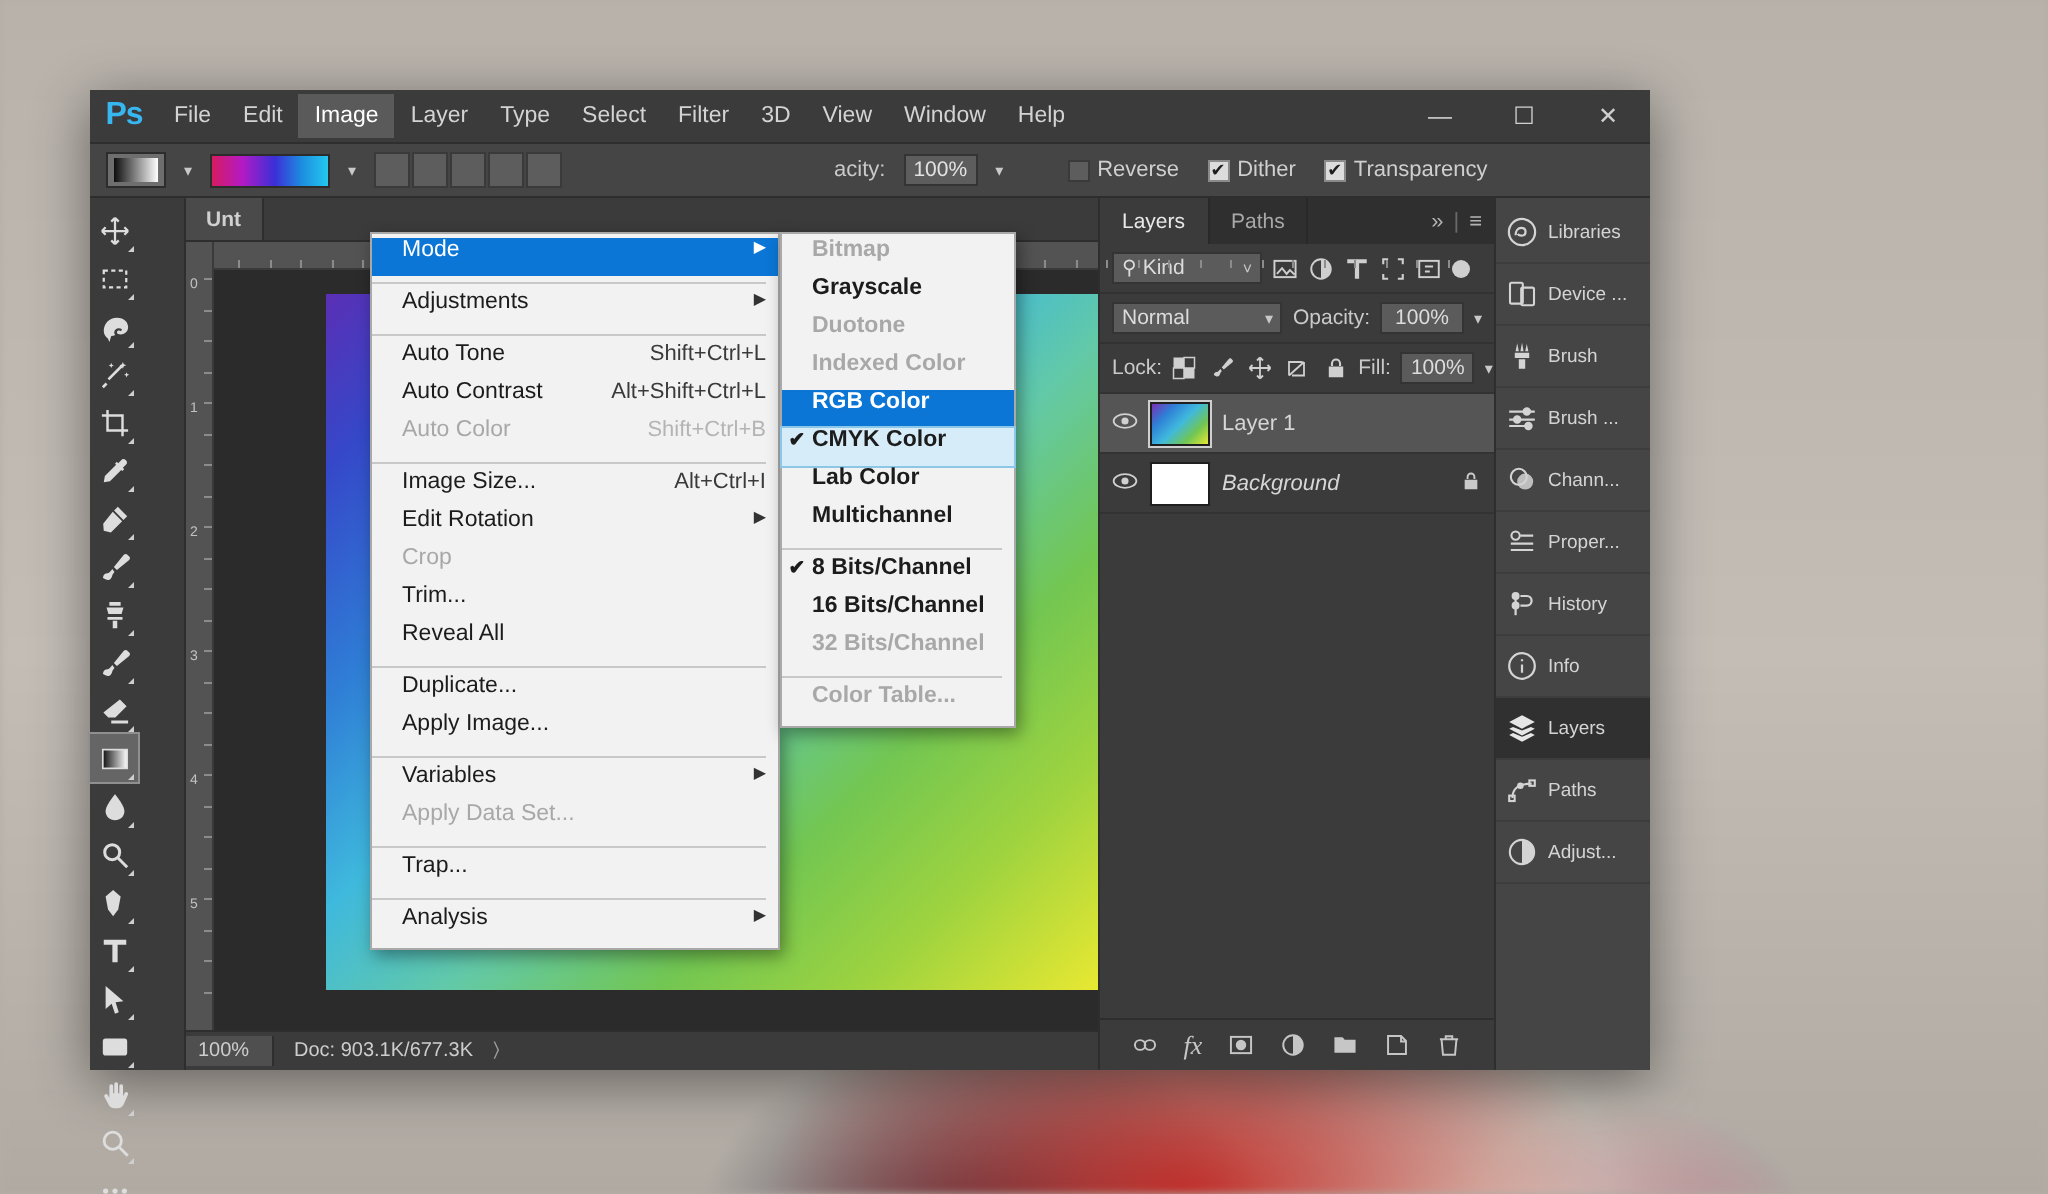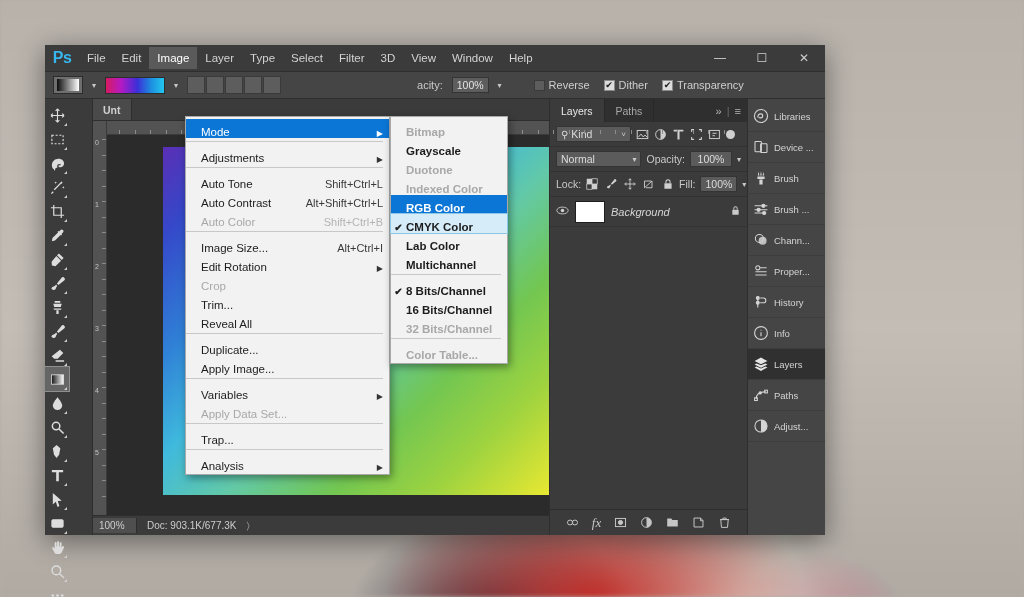--- a/index.html
+++ b/index.html
@@ -248,21 +248,21 @@
     border: 1px solid #a9a9a9; box-shadow: 2px 3px 8px rgba(0,0,0,0.4);
     z-index: 40; padding: 2px 0;
   }
   #mode-submenu {
     position: absolute; left: 345px; top: 71px; width: 118px;
     background: #f2f2f2; color: #1c1c1c; font-size: 11.5px;
     border: 1px solid #a9a9a9; box-shadow: 2px 3px 8px rgba(0,0,0,0.4);
     z-index: 41; padding: 2px 0; font-weight: bold;
   }
   .mrow {
-    display: flex; align-items: flex-end; height: 19px;
+    display: flex; align-items: flex-start; height: 19px;
     padding: 0 6px 0 0; position: relative; white-space: nowrap;
   }
   .mcheck { width: 15px; text-align: center; font-size: 10px; flex-shrink: 0; }
   .mlabel { flex: 1; }
   .mshort { color: #3a3a3a; font-size: 11px; padding-left: 16px; }
   .marrow { font-size: 8px; color: #333; padding-left: 8px; }
   .mrow.disabled { color: #a8a8a8; }
   .mrow.disabled .mshort { color: #b4b4b4; }
   .mrow.hl { background: #0b76d6; color: #fff; }
   .mrow.hl .marrow { color: #fff; }
@@ -644,20 +644,28 @@
           <svg viewBox="0 0 16 16" fill="#d0d0d0">
               <path d="M4.6 6.6V5a3.4 3.4 0 016.8 0v1.6H10V5a2 2 0 10-4 0v1.6zM3.2 7h9.6v7.2H3.2z"></path>
             </svg>
         </div>
         <span style="margin-left:auto;">Fill:</span>
         <span class="op-field">100%</span>
         <span class="caret">▾</span>
       </div>
 
       <div id="layer-list">
+          <div class="layer-row selected">
+            <div class="eye"><svg viewBox="0 0 16 16" style="width:13px;height:13px;">
+                <ellipse cx="8" cy="8" rx="7" ry="4.2" fill="none" stroke="#d0d0d0" stroke-width="1.1"></ellipse>
+                <circle cx="8" cy="8" r="2.2" fill="#d0d0d0"></circle>
+              </svg></div>
+            <div class="layer-thumb g"></div>
+            <div class="layer-name">Layer 1</div>
+          </div>
           <div class="layer-row">
             <div class="eye"><svg viewBox="0 0 16 16" style="width:13px;height:13px;">
                 <ellipse cx="8" cy="8" rx="7" ry="4.2" fill="none" stroke="#d0d0d0" stroke-width="1.1"></ellipse>
                 <circle cx="8" cy="8" r="2.2" fill="#d0d0d0"></circle>
               </svg></div>
             <div class="layer-thumb w"></div>
             <div class="layer-name italic">Background</div>
             <div class="lock-badge"><svg viewBox="0 0 16 16" style="width:11px;height:11px;" fill="#c9c9c9">
                 <path d="M4.8 6.6V5a3.2 3.2 0 016.4 0v1.6h-1.4V5a1.8 1.8 0 10-3.6 0v1.6zM3.4 7h9.2v7H3.4z"></path>
               </svg></div>

